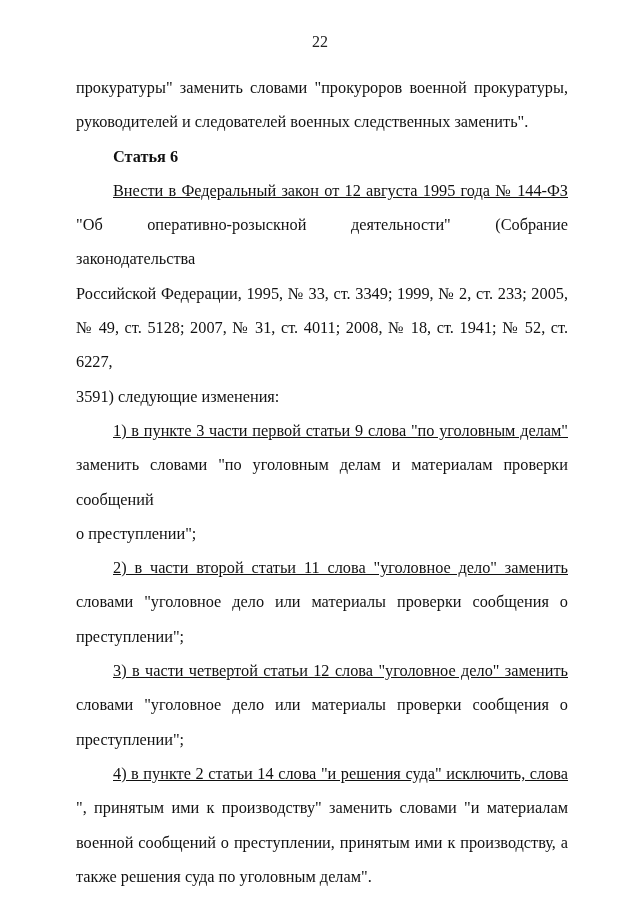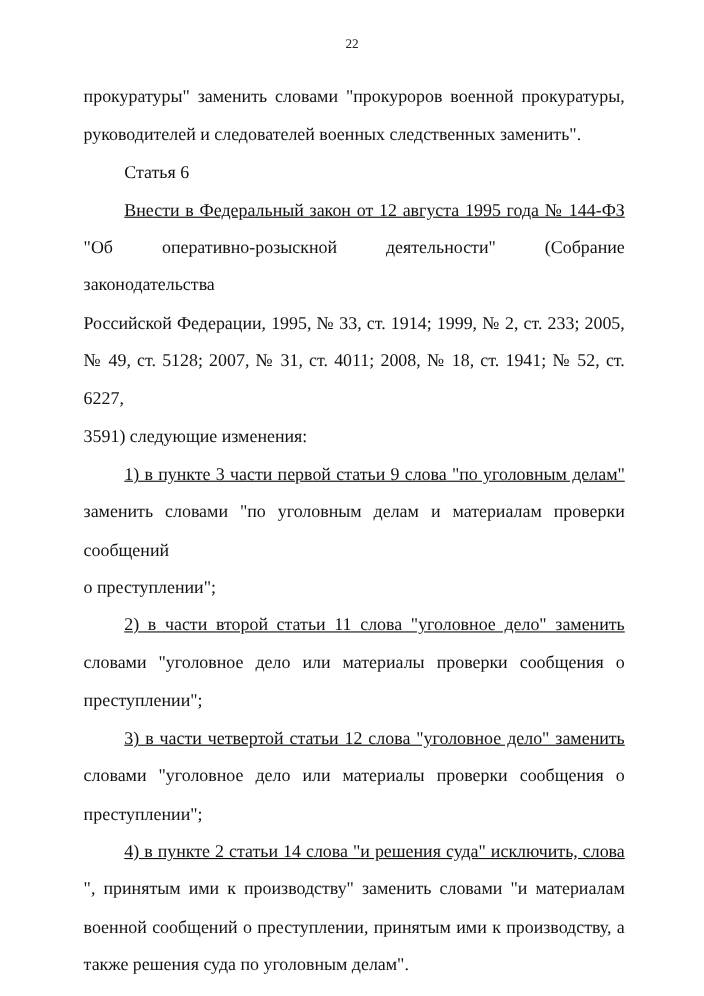--- a/index.html
+++ b/index.html
@@ -1,44 +1,44 @@
 <!DOCTYPE html>
 <html><head>
 <meta charset="utf-8">
 <style>
   html, body { margin:0; padding:0; background:#ffffff; }
   body { width:640px; height:905px; position:relative; overflow:hidden; }
   .page { position:absolute; left:0; top:0; width:640px; height:905px; background:#fff; }
   .page-num { position:absolute; top:33px; left:0; width:640px; text-align:center;
-    font-family:"Liberation Serif", serif; font-size:12px; color:#222; }
+    font-family:"Liberation Serif", serif; font-size:16px; color:#222; }
   .content { position:absolute; left:76px; top:71px; width:492px;
     font-family:"Liberation Serif", serif; font-size:16.3px; color:#111; line-height:34.3px; }
   .p { margin:0; text-align:justify; }
   .indent { text-indent:37px;text-decoration:underline; }
-  .heading { font-weight:normal; text-indent:37px; margin:0; }
+  .heading { font-weight:bold; text-indent:37px; margin:0; }
   .jl { text-align-last:justify; }
 </style>
 </head>
 <body>
 
 <div class="page">
   <div class="page-num">22</div>
 
   <div class="content">
     <div>
       <p class="p jl">прокуратуры" заменить словами "прокуроров военной прокуратуры,</p>
       <p class="p">руководителей и следователей военных следственных заменить".</p>
     </div>
 
     <p class="heading">Статья 6</p>
 
     <div>
       <p class="p jl indent">Внести в Федеральный закон от 12 августа 1995 года № 144-ФЗ</p>
       <p class="p jl">"Об оперативно-розыскной деятельности" (Собрание законодательства</p>
-      <p class="p jl">Российской Федерации, 1995, № 33, ст. 1914; 1999, № 2, ст. 233; 2005,</p>
+      <p class="p jl">Российской Федерации, 1995, № 33, ст. 3349; 1999, № 2, ст. 233; 2005,</p>
       <p class="p jl">№ 49, ст. 5128; 2007, № 31, ст. 4011; 2008, № 18, ст. 1941; № 52, ст. 6227,</p>
       <p class="p">3591) следующие изменения:</p>
     </div>
 
     <div>
       <p class="p jl indent">1) в пункте 3 части первой статьи 9 слова "по уголовным делам"</p>
       <p class="p jl">заменить словами "по уголовным делам и материалам проверки сообщений</p>
       <p class="p">о преступлении";</p>
     </div>
 

